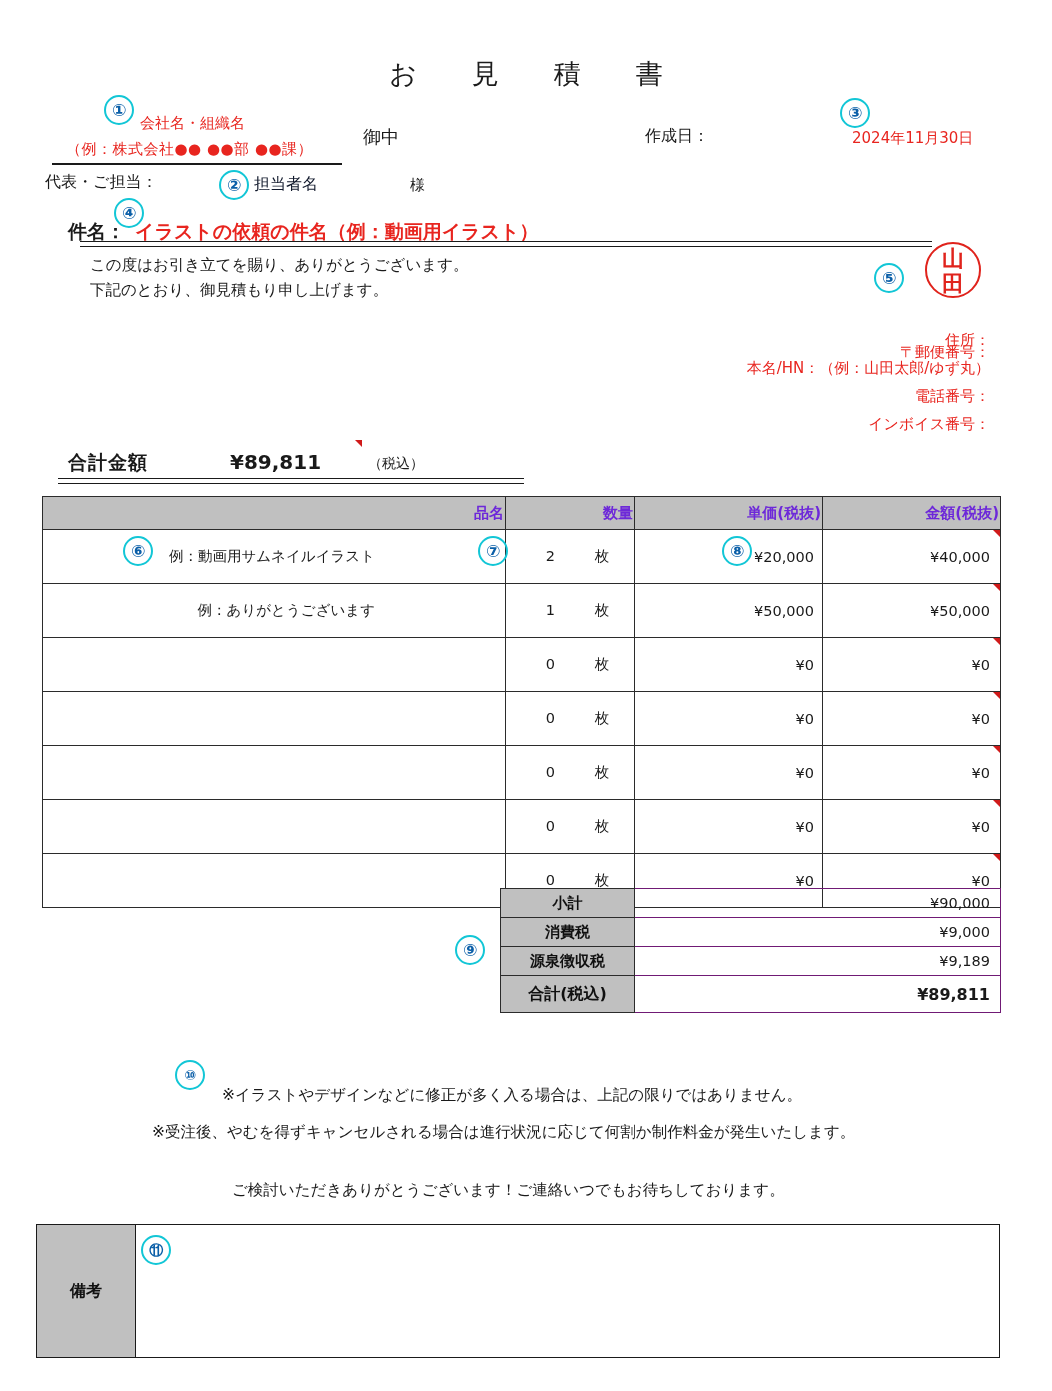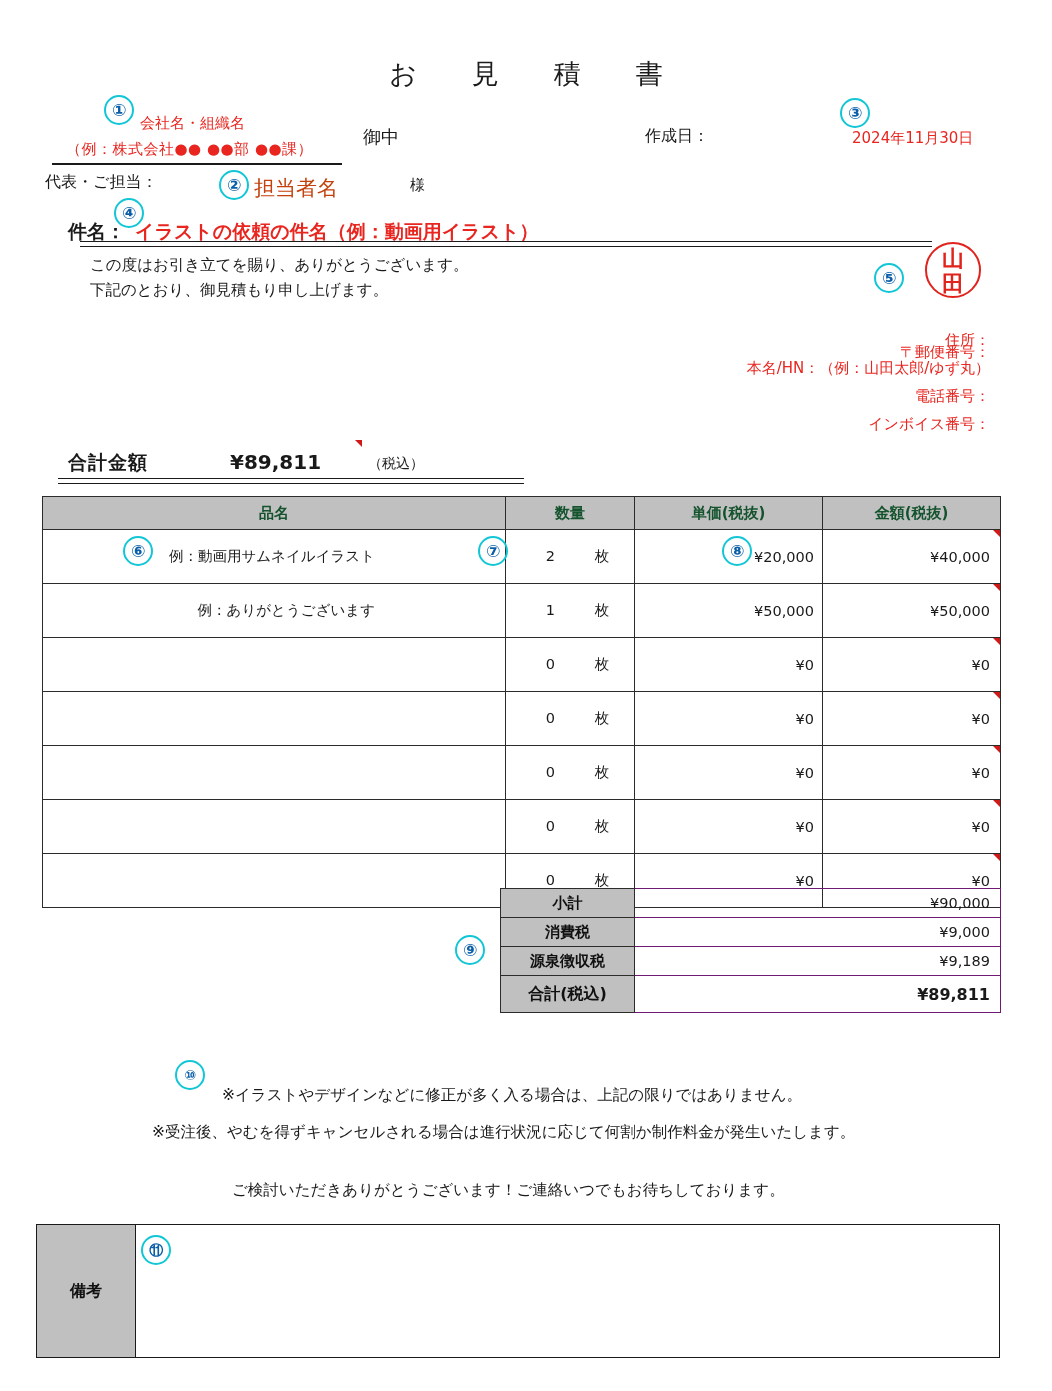--- a/index.html
+++ b/index.html
@@ -111,22 +111,22 @@
     position: absolute;
     left: 45px;
     top: 172px;
     font-size: 16px;
     font-family: "DejaVu Sans", sans-serif;
   }
   #rep-name {
     position: absolute;
     left: 254px;
     top: 174px;
-    font-size: 21px;
-    color: #c2410c;
+    font-size: 16px;
+    color: #0f172a;
     font-family: "DejaVu Sans", sans-serif;
   }
   #sama {
     position: absolute;
     left: 410px;
     top: 176px;
     font-size: 15px;
     font-family: "DejaVu Sans", sans-serif;
   }
 
@@ -248,21 +248,22 @@
     border-collapse: collapse;
     table-layout: fixed;
     font-family: "DejaVu Sans", sans-serif;
   }
   #items-table th {
     background: #c0c0c0;
     border: 1px solid #2b2b2b;
     font-size: 15px;
     font-weight: 700;
     height: 30px;
-    color: #14532d;
+    color: #6d28d9;
+    text-align: right;
   }
   #items-table td {
     border: 1px solid #2b2b2b;
     height: 51px;
     font-size: 14.5px;
     position: relative;
   }
   td.c-name      { text-align: right; padding-right: 130px; }
   td.c-qty       { text-align: center;  padding-left: 16px; }
   td.c-qty .unit { display: inline-block; margin-left: 40px; }

